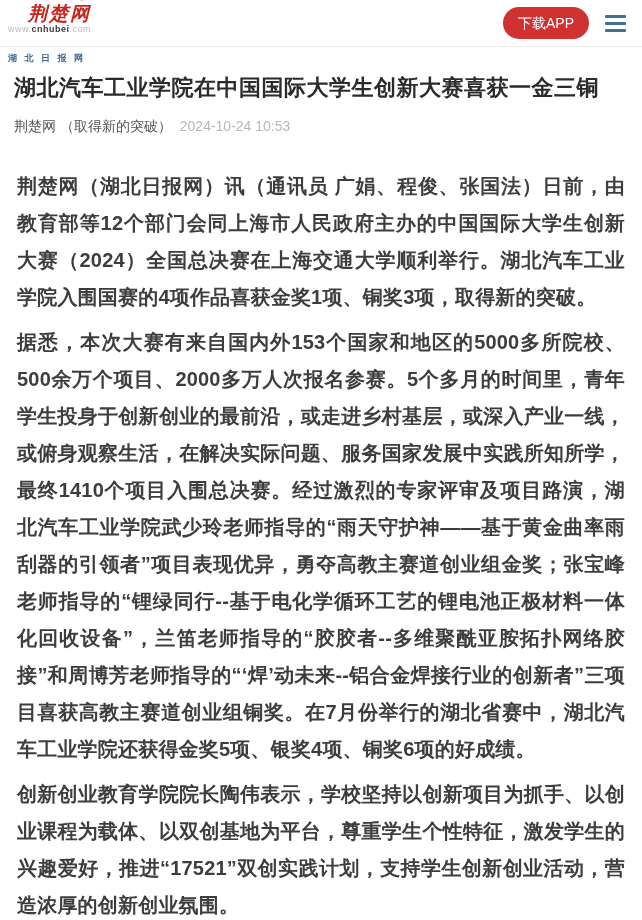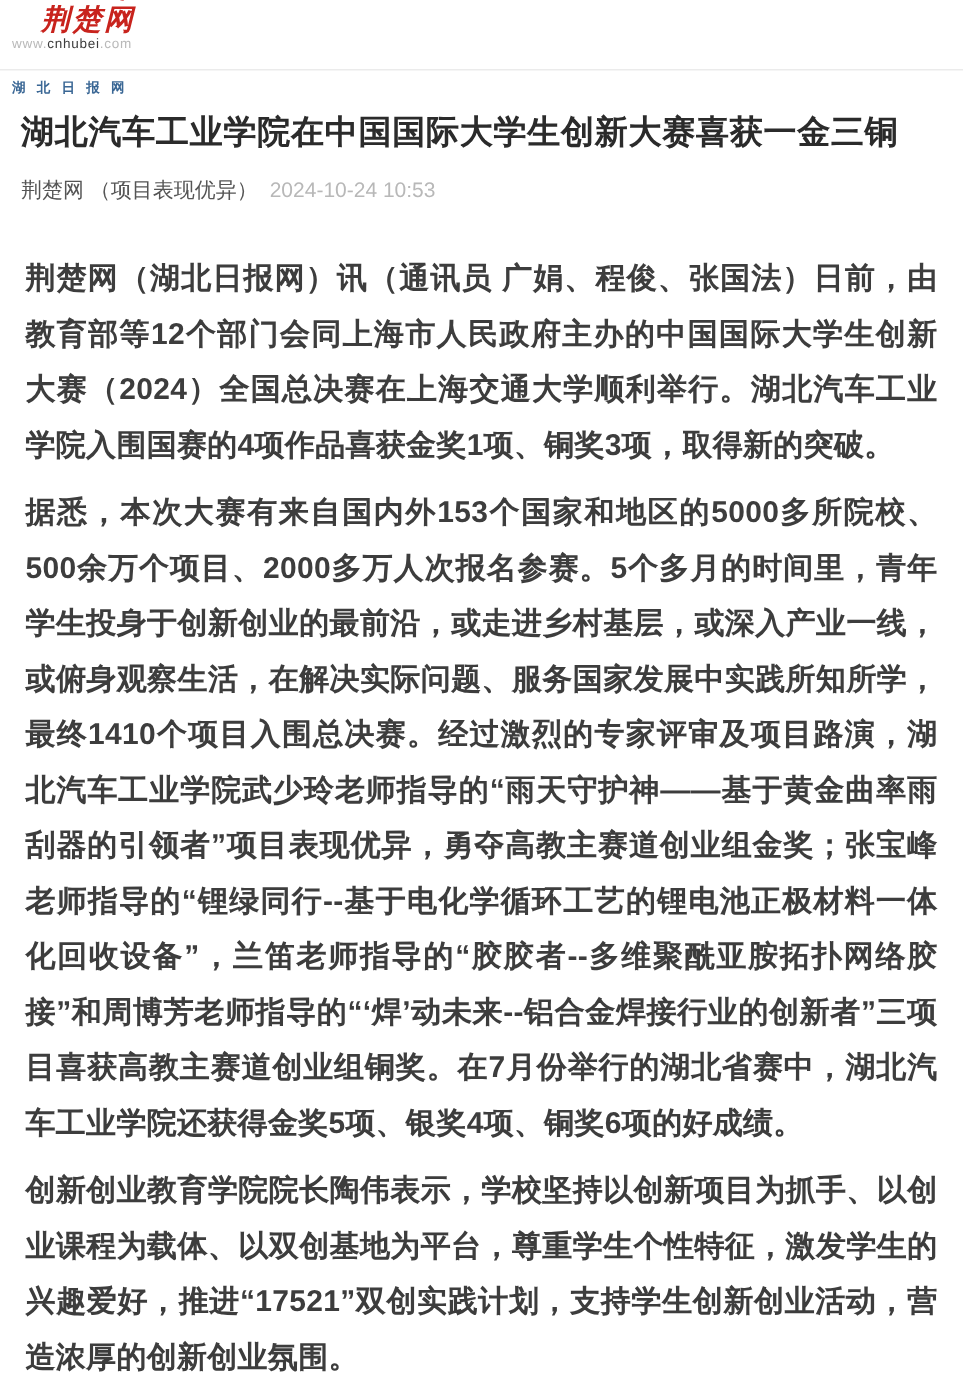--- a/index.html
+++ b/index.html
@@ -31,21 +31,21 @@
     color: #c8231d;
     letter-spacing: 2px;
     font-family: "Liberation Serif", "DejaVu Serif", serif;
   }
   .logo-domain {
     font-size: 9px;
     color: #b9b9b9;
     margin-top: 2px;
     letter-spacing: 0.5px;
   }
-  .logo-domain .core { color: #3c3c3c; font-weight: 400; }
+  .logo-domain .core { color: #3c3c3c; font-weight: 700; }
   .logo-site {
     font-size: 9px;
     color: #3a6795;
     font-weight: 700;
     letter-spacing: 7.5px;
     margin-top: 20px;
   }
   .header-right { display: flex; align-items: center; gap: 16px; }
   .dl-btn {
     background: #d03232;
@@ -111,27 +111,35 @@
           <path d="M1.5 7.5 C4.5 1.5, 12 1.0, 14.5 4.5 C9.5 4.2, 6.0 7.5, 6.8 12.5 C3.2 11.8, 0.8 10.2, 1.5 7.5 Z" fill="#c8231d"></path>
           <path d="M9.5 13.5 C10.5 8.0, 17.5 6.0, 22.5 8.8 C17.5 9.0, 14.5 12.5, 15.5 17.5 C12.5 17.5, 9.8 15.8, 9.5 13.5 Z" fill="#c8231d"></path>
         </svg>
       </span>
       <span class="brand-name">荆楚网</span>
     </div>
     <div class="logo-domain"><span>www.</span><span class="core">cnhubei</span><span>.com</span></div>
     <div class="logo-site">湖北日报网</div>
   </div>
 
+  <div class="header-right">
+    <button class="dl-btn">下载APP</button>
+    <div class="hamburger">
+      <i></i>
+        <i></i>
+        <i></i>
+    </div>
+  </div>
 </header>
 
 <main class="article">
   <h1 class="article-title">湖北汽车工业学院在中国国际大学生创新大赛喜获一金三铜</h1>
 
   <div class="byline">
-    <span class="source">荆楚网 （项目表现优异）</span>
+    <span class="source">荆楚网 （取得新的突破）</span>
     <span class="pub-time">2024-10-24 10:53</span>
   </div>
 
   <div class="article-body">
     <p>荆楚网（湖北日报网）讯（通讯员 广娟、程俊、张国法）日前，由教育部等12个部门会同上海市人民政府主办的中国国际大学生创新大赛（2024）全国总决赛在上海交通大学顺利举行。湖北汽车工业学院入围国赛的4项作品喜获金奖1项、铜奖3项，取得新的突破。</p>
     <p>据悉，本次大赛有来自国内外153个国家和地区的5000多所院校、500余万个项目、2000多万人次报名参赛。5个多月的时间里，青年学生投身于创新创业的最前沿，或走进乡村基层，或深入产业一线，或俯身观察生活，在解决实际问题、服务国家发展中实践所知所学，最终1410个项目入围总决赛。经过激烈的专家评审及项目路演，湖北汽车工业学院武少玲老师指导的“雨天守护神——基于黄金曲率雨刮器的引领者”项目表现优异，勇夺高教主赛道创业组金奖；张宝峰老师指导的“锂绿同行--基于电化学循环工艺的锂电池正极材料一体化回收设备”，兰笛老师指导的“胶胶者--多维聚酰亚胺拓扑网络胶接”和周博芳老师指导的“‘焊’动未来--铝合金焊接行业的创新者”三项目喜获高教主赛道创业组铜奖。在7月份举行的湖北省赛中，湖北汽车工业学院还获得金奖5项、银奖4项、铜奖6项的好成绩。</p>
     <p>创新创业教育学院院长陶伟表示，学校坚持以创新项目为抓手、以创业课程为载体、以双创基地为平台，尊重学生个性特征，激发学生的兴趣爱好，推进“17521”双创实践计划，支持学生创新创业活动，营造浓厚的创新创业氛围。</p>
 
   </div>
 </main>

